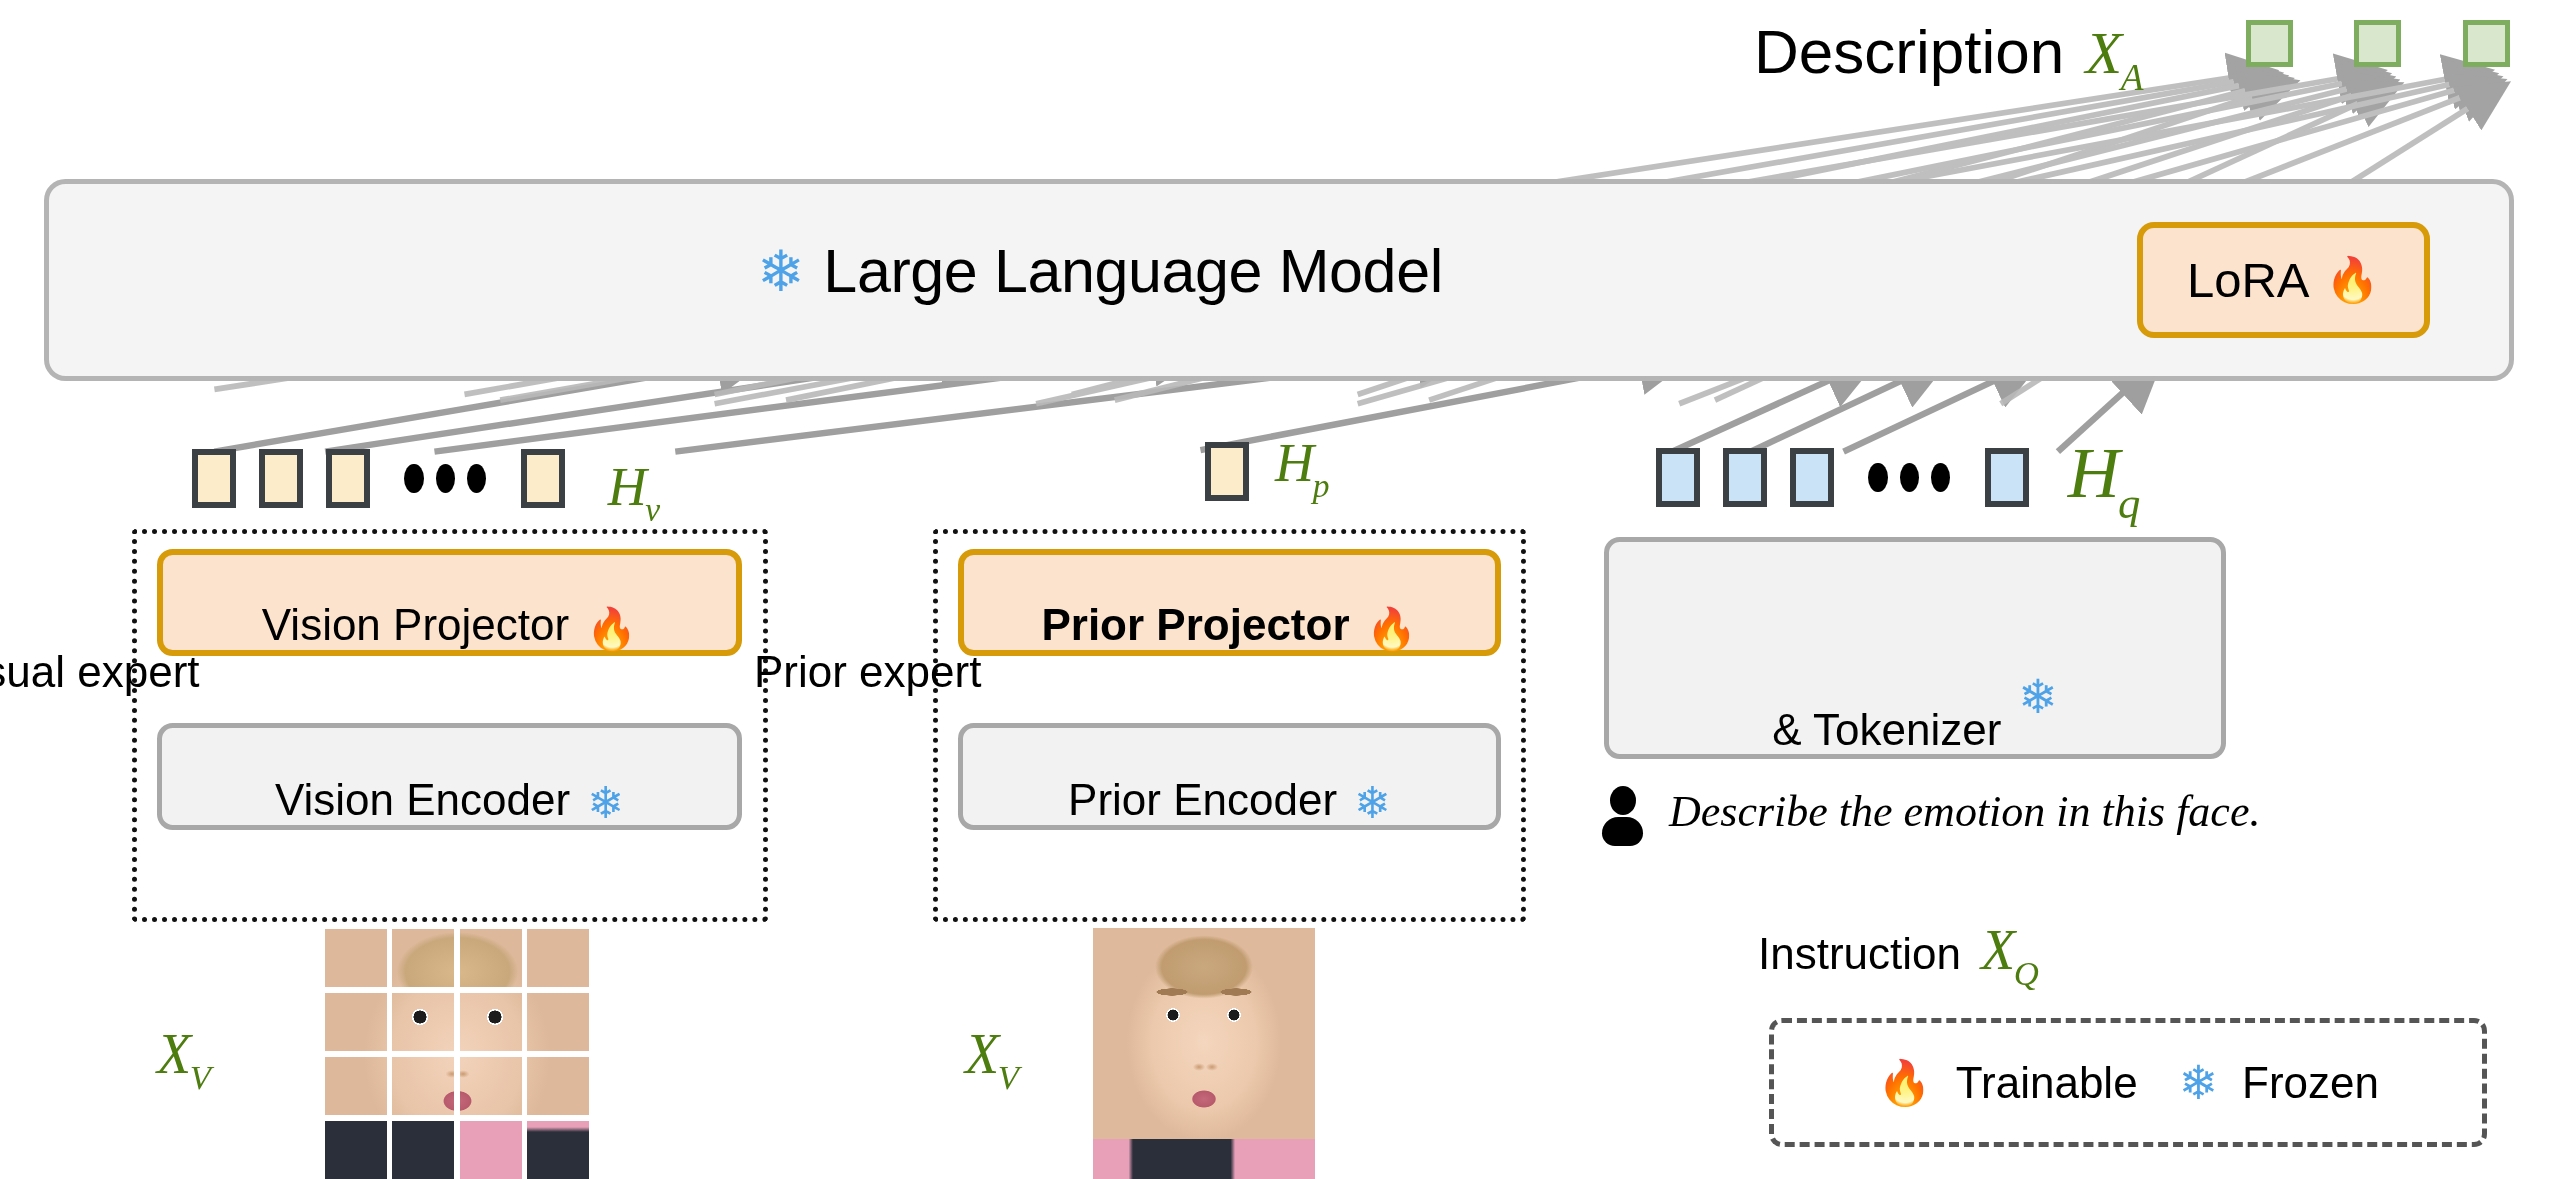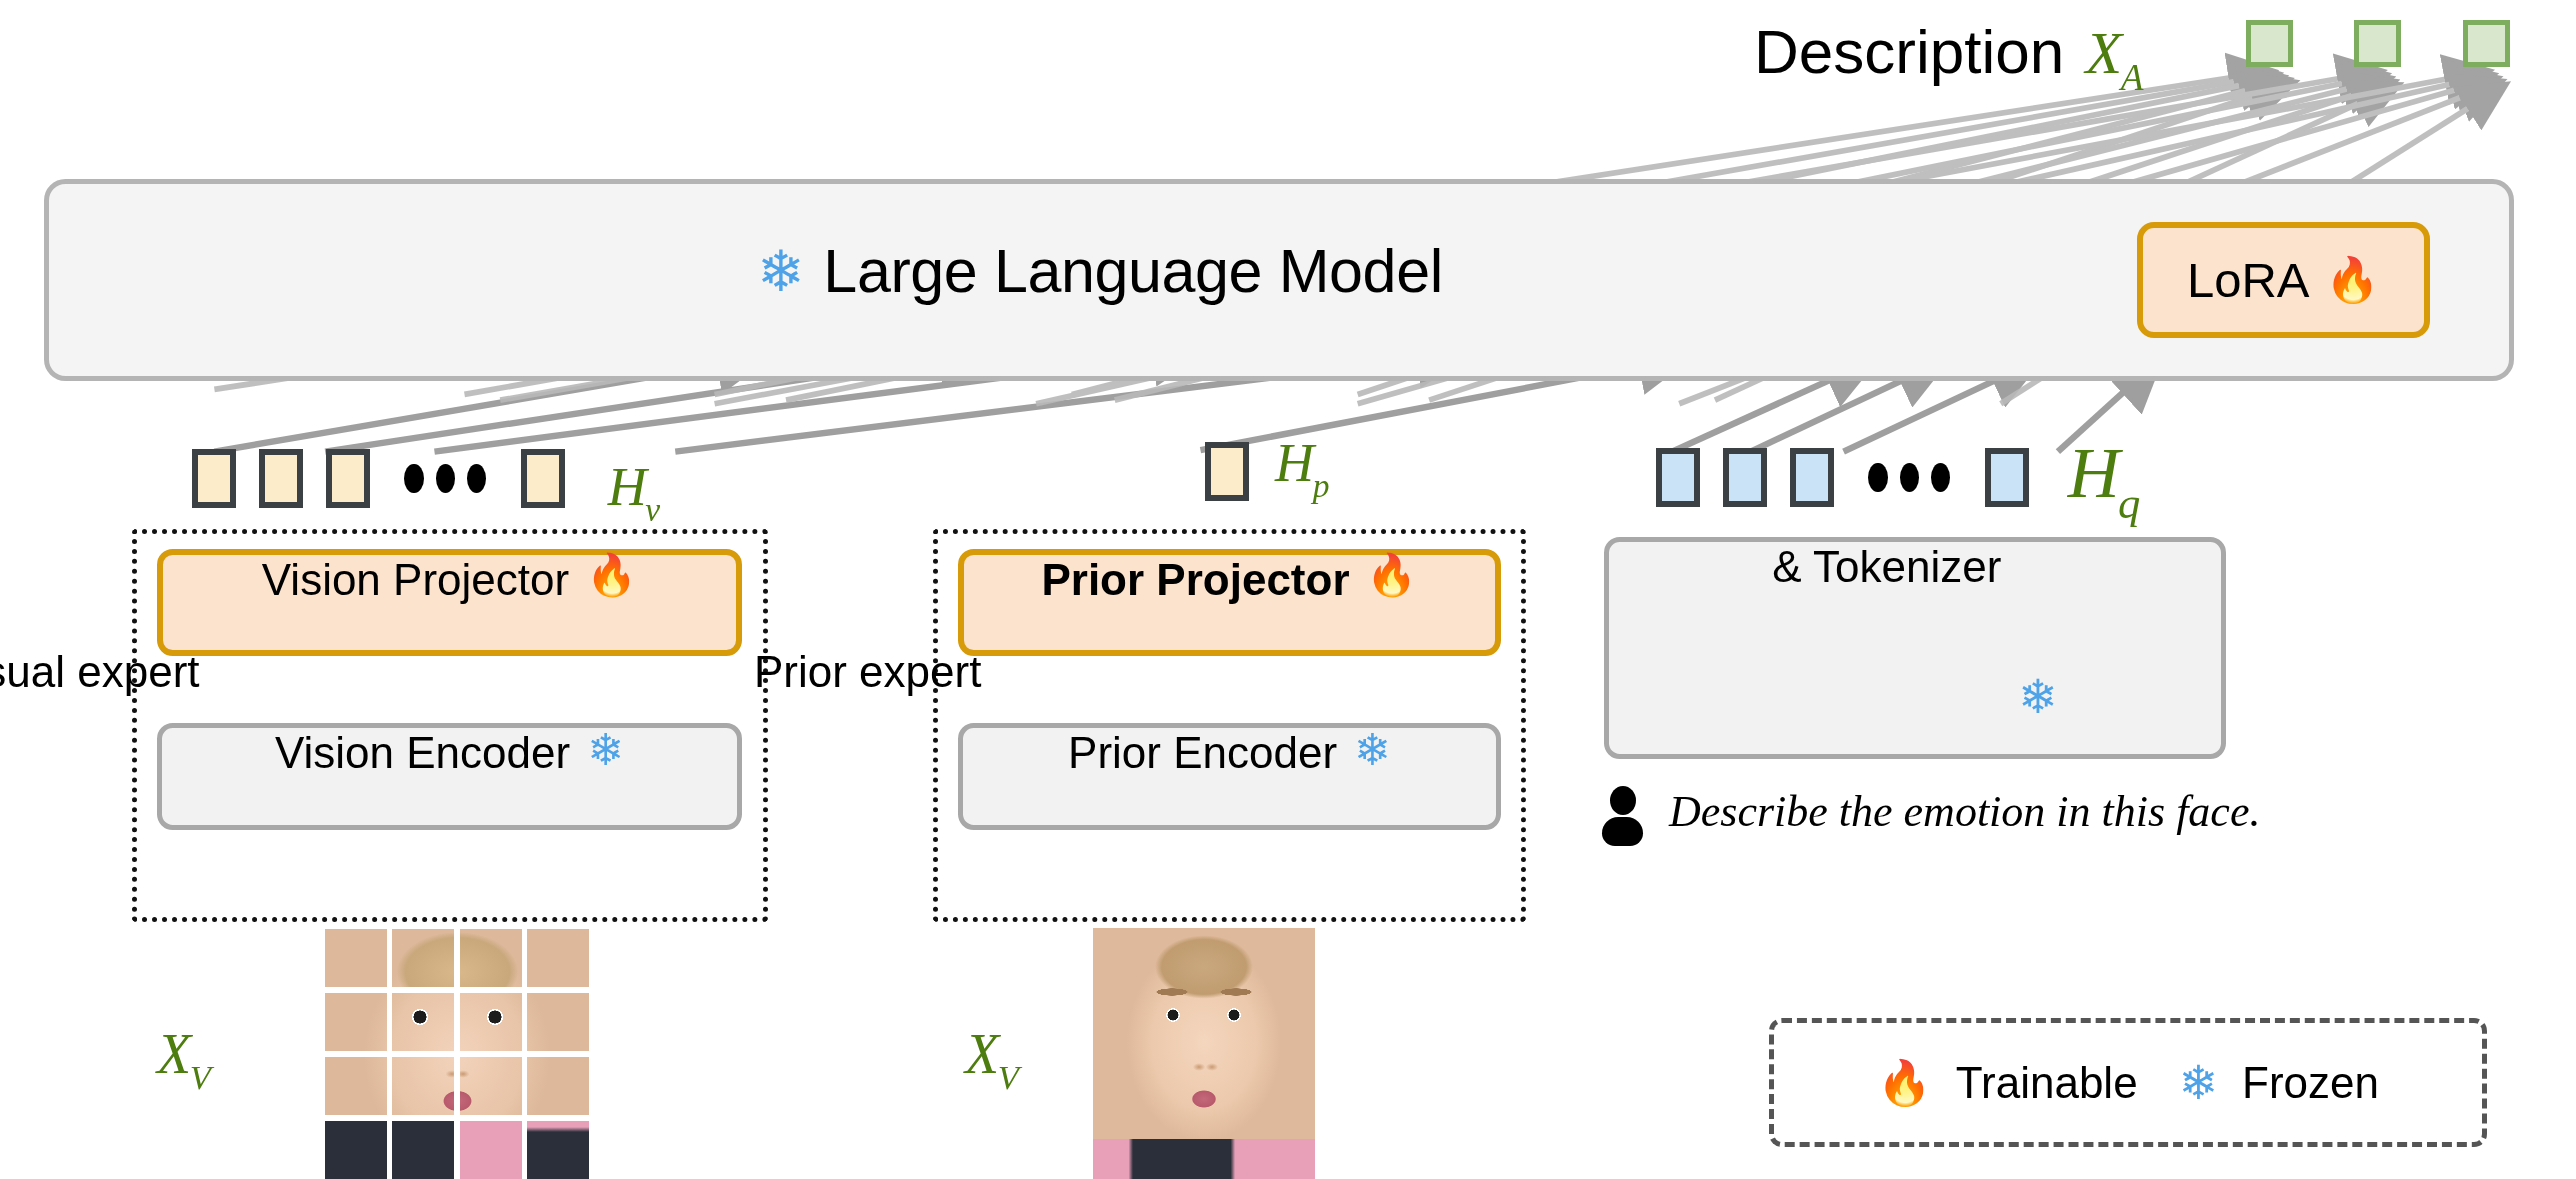--- a/index.html
+++ b/index.html
@@ -110,21 +110,21 @@
     font-size: 44px;
     color: #000;
     white-space: nowrap;
   }
 
   
   .mod-box {
     box-sizing: border-box;
     border-radius: 15.7px;
     display: flex;
-    align-items: flex-start;
+    align-items: flex-end;
     justify-content: center;
     gap: 17px;
   }
   .mod-trainable { background: #fce3cd; border: 6.4px solid #d79b0a; }
   .mod-frozen    { background: #f2f2f2; border: 5.7px solid #a8a8a8; }
   .mod-label { font-size: 44px; color: #000; white-space: nowrap; }
   .mod-label-2line { font-size: 44px; color: #000; line-height: 1.12; text-align: center; }
 
   
   #legend-box {
@@ -441,20 +441,26 @@
   </div>
 
   <div class="abs" id="instruction-line">
     <span style="display:inline-block;width:44px;height:51px;position:relative;">
       <span style="position:absolute;left:9.3px;top:0;width:26px;height:29px;background:#000;border-radius:50%;"></span>
       <span style="position:absolute;left:1.4px;top:31px;width:41px;height:29px;background:#000;border-radius:21.4px 21.4px 17px 17px;"></span>
     </span>
     <span id="instruction-text">Describe the emotion in this face.</span>
   </div>
 
+  <div class="abs" id="instruction-tag">
+    <span id="instruction-tag-label">Instruction</span>
+    <span class="mathsym" style="font-size:56px">
+      <span>X</span><span class="sub">Q</span>
+    </span>
+  </div>
 
   <div class="abs" id="legend-box">
     <span style="font-size:44px;line-height:1;">🔥</span>
     <span class="legend-text">Trainable</span>
     <span style="font-size:47px;line-height:1;color:#4da2e8;margin-left:17px;">❄</span>
     <span class="legend-text">Frozen</span>
   </div>
 
 </div>
 

